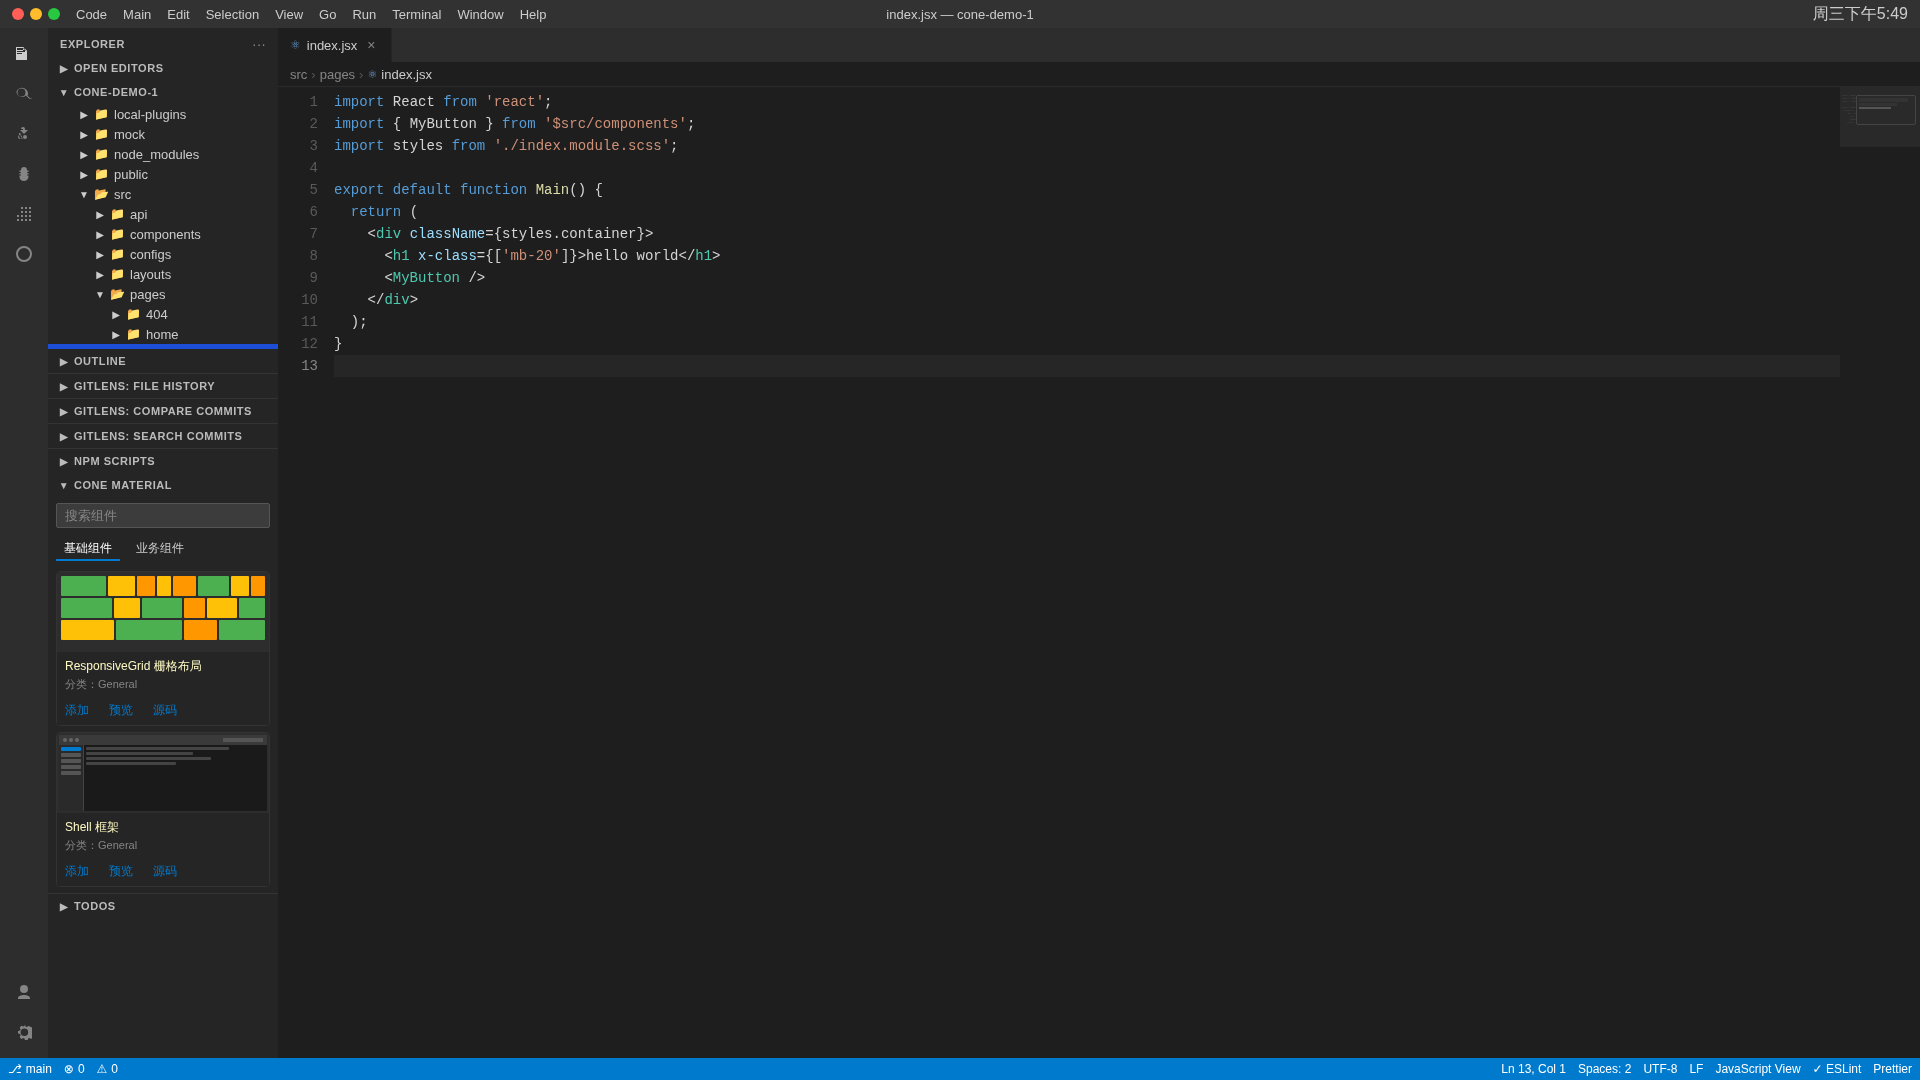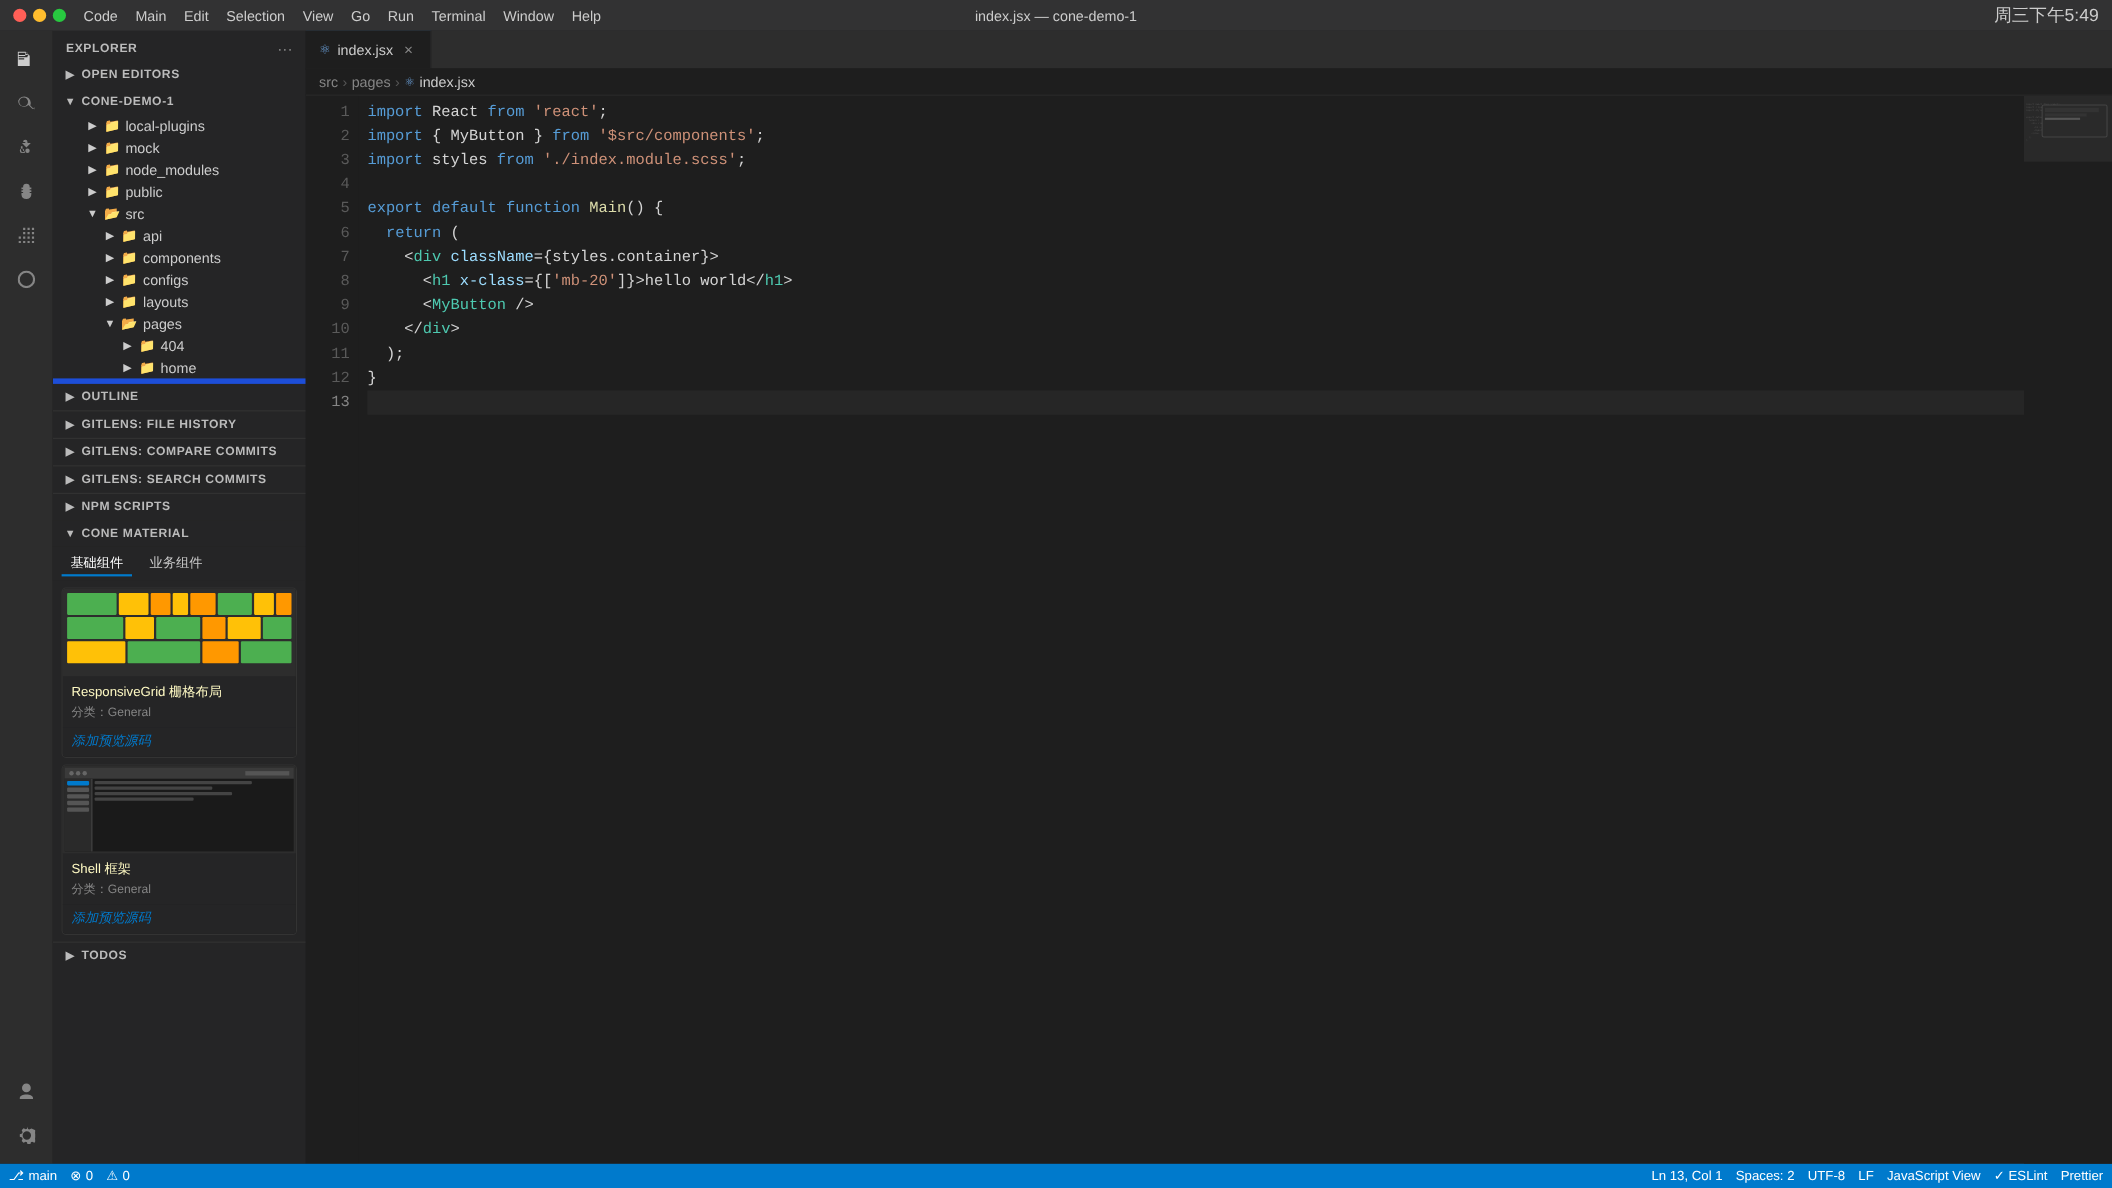--- a/index.html
+++ b/index.html
@@ -499,24 +499,23 @@
       color: #fef9c3;
       font-weight: 500;
       margin-bottom: 2px;
     }
     .card-category {
       font-size: 11px;
       color: #858585;
     }
     .card-actions {
       display: flex;
-      gap: 0;
+      gap: 20px;
       padding: 4px 8px 6px;
       background: #252526;
-      font-style: italic;
     }
     .card-action-btn {
       font-size: 12px;
       color: #007acc;
       cursor: pointer;
     }
 
     
     .outline-section {
       border-top: 5px solid #1d4ed8;
@@ -784,20 +783,23 @@
       </div>
 
       <div class="sidebar-panel-cone">
         <div class="cone-panel-header">
           <span class="chevron open"></span>
           <span>CONE MATERIAL</span>
         </div>
 
         <div class="cone-panel">
 
+          <div class="search-box-container">
+            <input class="search-box" type="text" placeholder="搜索组件" style="">
+          </div>
 
           <div class="tabs-row">
             <div class="tab-btn active">基础组件</div>
             <div class="tab-btn">业务组件</div>
           </div>
 
           <div class="component-list">
 
             <div class="component-card">
               <div class="card-preview">

